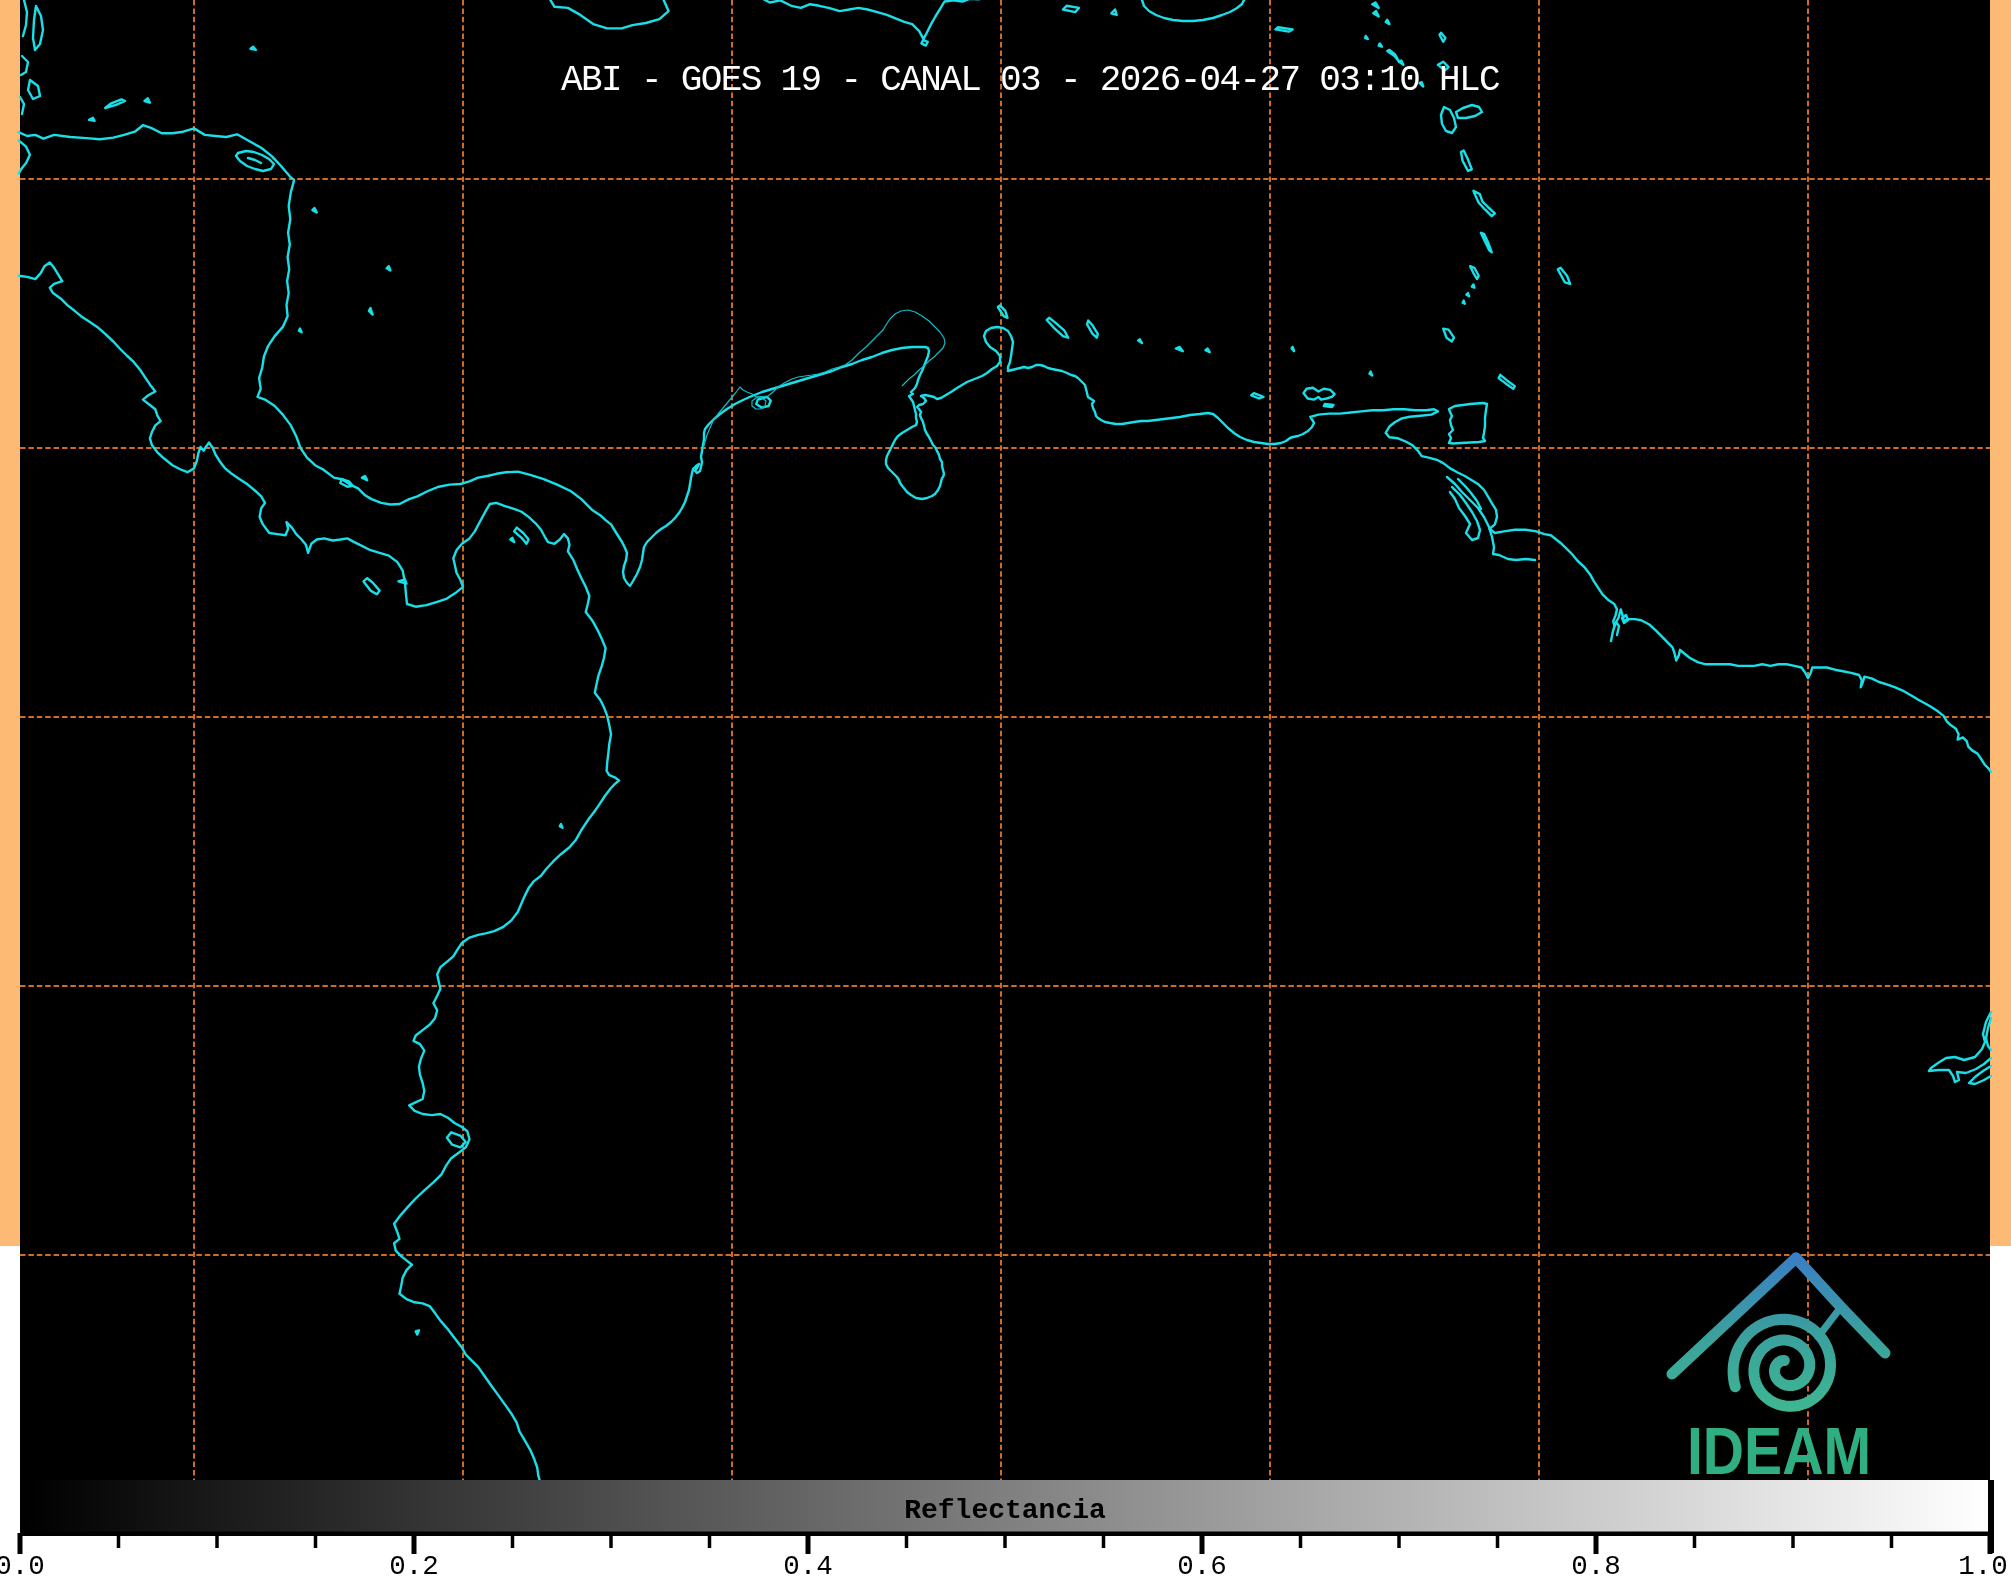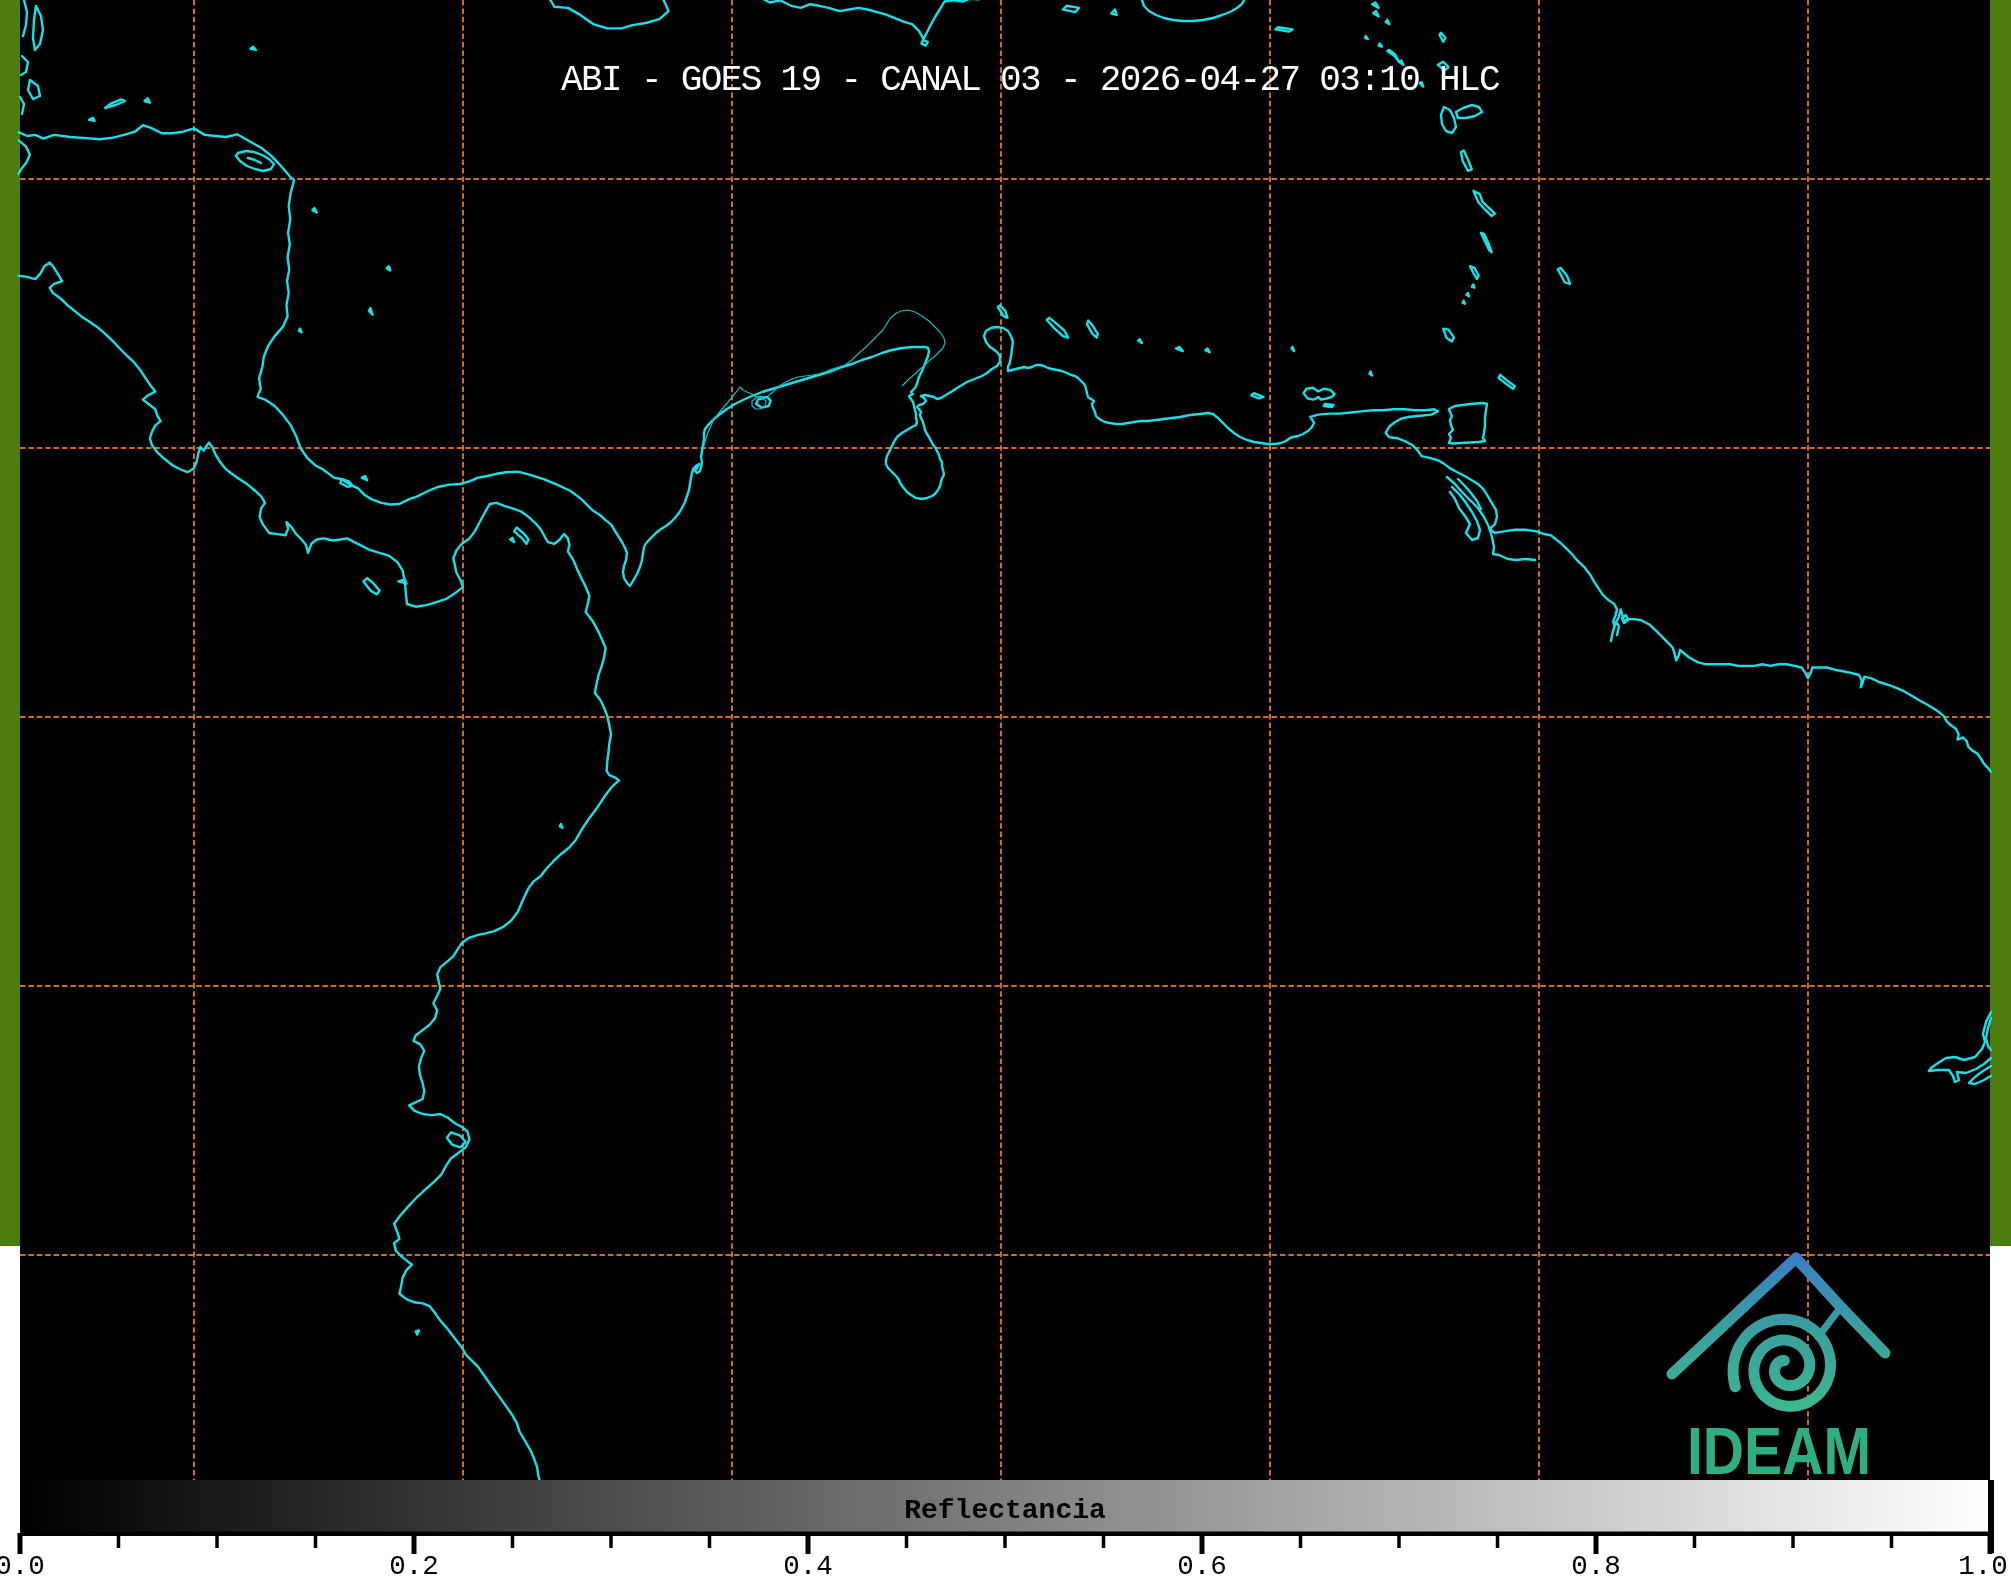--- a/index.html
+++ b/index.html
@@ -1,15 +1,15 @@
 <!DOCTYPE html>
 <html><head><meta charset="utf-8">
 <style>
 html,body{margin:0;padding:0;background:#fff;width:2011px;height:1577px;overflow:hidden;}
-#fig{position:relative;width:2011px;height:1246px;background:#4d7c0f;font-family:"Liberation Mono",monospace;}
+#fig{position:relative;width:2011px;height:1246px;background:#fdba74;font-family:"Liberation Mono",monospace;}
 </style></head>
 <body>
 <div id="fig">
 <svg font-family="'Liberation Mono',monospace" font-size="27.5" width="2011" height="1577" style="position:absolute;left:0;top:0">
 <rect x="20" y="0" width="1970" height="1480" fill="#000"></rect>
 <g stroke="#cf6b24" stroke-width="2" stroke-dasharray="5.5 2.9">
 <line x1="194" y1="0" x2="194" y2="1480"></line>
 <line x1="463" y1="0" x2="463" y2="1480"></line>
 <line x1="732" y1="0" x2="732" y2="1480"></line>
 <line x1="1001" y1="0" x2="1001" y2="1480"></line>

